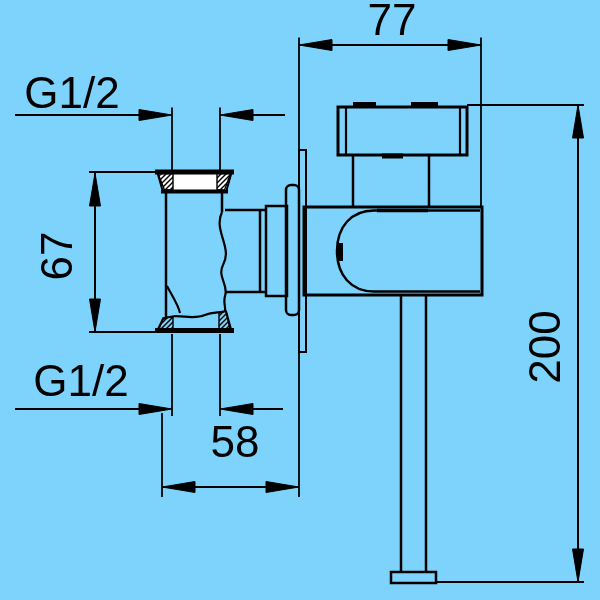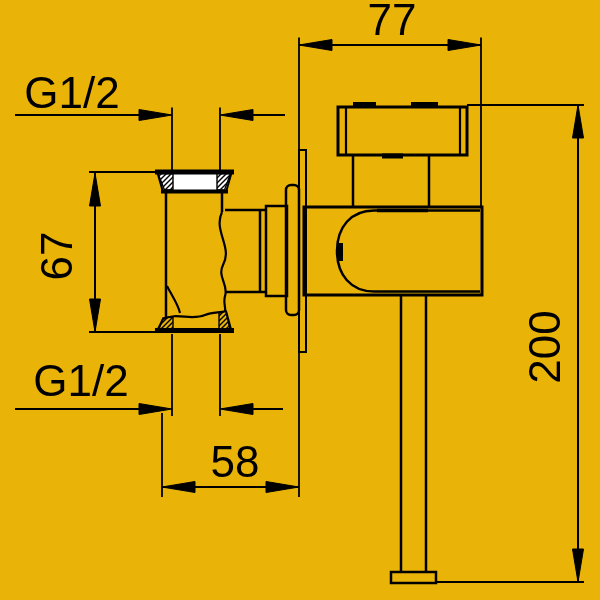--- a/index.html
+++ b/index.html
@@ -1,19 +1,19 @@
 <!DOCTYPE html>
 <html><head>
 <meta charset="utf-8">
 <style>
   html,body{margin:0;padding:0;background:#fff;}
   .canvas{
     position:relative;
     width:600px;height:600px;
-    background:#eab308;
+    background:#7dd3fc;
     font-family:"Liberation Sans", sans-serif;
     overflow:hidden;
   }
   .canvas svg{position:absolute;left:0;top:0;}
   .lbl{
     position:absolute;
     transform:translate(-50%,-50%);
     font-size:44px;
     color:#000;
     white-space:nowrap;
@@ -155,17 +155,17 @@
   </svg>
 
   <div class="lbl" style="left:392px;top:20px">77</div>
 
   <div class="lbl" style="left:72px;top:93px">G1/2</div>
 
   <div class="lbl vert" style="left:57px;top:256px">67</div>
 
   <div class="lbl" style="left:81px;top:381px">G1/2</div>
 
-  <div class="lbl" style="left:235px;top:462px">58</div>
+  <div class="lbl" style="left:235px;top:442px">58</div>
 
   <div class="lbl vert" style="left:545px;top:347px">200</div>
 
 </div>
 
 </body></html>

